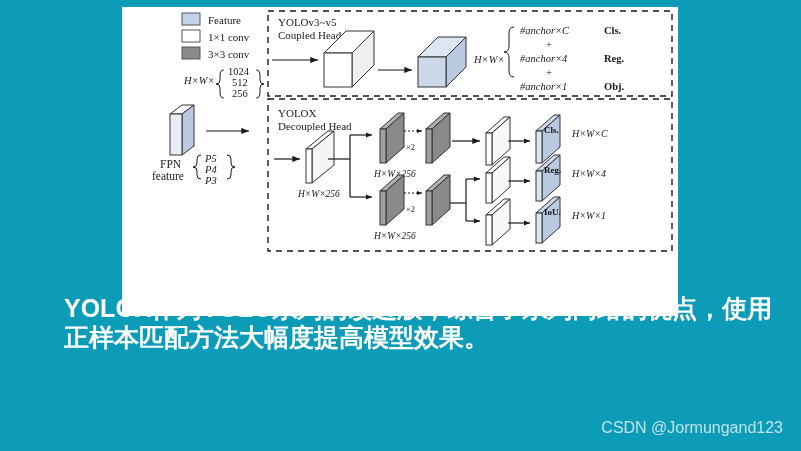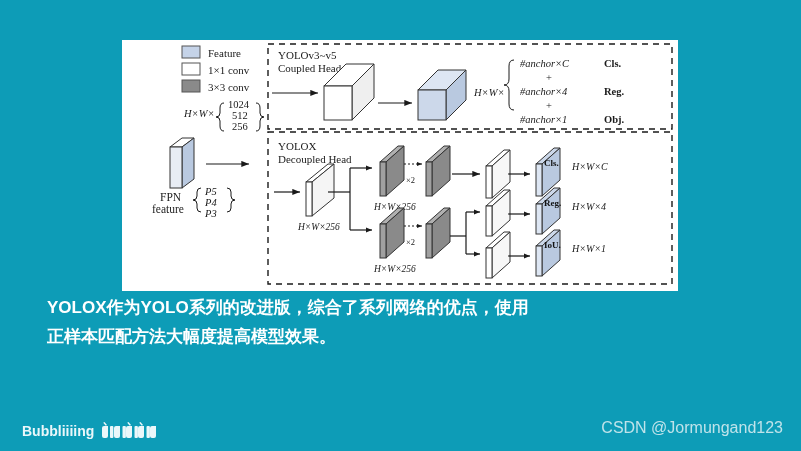--- a/index.html
+++ b/index.html
@@ -6,29 +6,29 @@
   body{
     width:801px;height:451px;overflow:hidden;
     background:#0d9cb7;
     font-family:"Liberation Sans", sans-serif;
     position:relative;
   }
   #slide{position:absolute;inset:0;background:#0d9cb7;}
 
   
   #figure-panel{
-    position:absolute;left:122px;top:40px;width:556px;height:251px;
+    position:absolute;left:122px;top:7px;width:556px;height:309px;
     background:#ffffff;
   }
   #figure-svg{display:block;width:556px;height:251px;}
 
   
   #caption{
-    position:absolute;left:47px;top:294px;width:712px;
-    color:#ffffff;font-weight:bold;font-size:17px;line-height:28.5px;
+    position:absolute;left:64px;top:294px;width:712px;
+    color:#ffffff;font-weight:bold;font-size:25px;line-height:28.5px;
     letter-spacing:0px;
   }
   #caption div{white-space:pre;}
 
   
   #wm-left{
     position:absolute;left:22px;top:418px;height:26px;
     display:flex;align-items:center;gap:7px;
   }
   #wm-left-name{
@@ -221,34 +221,16 @@
         </g>
       </g>
     </svg>
   </div>
 
   <div id="caption">
     <div>YOLOX作为YOLO系列的改进版，综合了系列网络的优点，使用</div>
     <div>正样本匹配方法大幅度提高模型效果。</div>
   </div>
 
-  <div id="wm-left">
-    <span id="wm-left-name">Bubbliiiing</span>
-    <svg id="bilibili-logo" width="62" height="22" viewBox="0 0 62 22">
-      <g fill="#eaf7fa">
-        <path d="M3,6 h4 v10 q0,2 -2,2 h-2 q-2,0 -2,-2 v-8 q0,-2 2,-2 z M3.5,2 l2.5,3 -1.2,0.8 -2.6,-3 z"></path>
-        <rect x="9" y="6" width="3.4" height="12" rx="1"></rect>
-        <path d="M15,6 h4 v10 q0,2 -2,2 h-2 q-2,0 -2,-2 v-8 q0,-2 2,-2 z"></path>
-        <rect x="21.5" y="6" width="3.4" height="12" rx="1"></rect>
-        <path d="M27.5,2 l2.5,3 -1.2,0.8 -2.6,-3 z"></path>
-        <path d="M27,6 h4 v10 q0,2 -2,2 h-2 q-2,0 -2,-2 v-8 q0,-2 2,-2 z"></path>
-        <rect x="33.5" y="6" width="3.4" height="12" rx="1"></rect>
-        <path d="M39,6 h4 v10 q0,2 -2,2 h-2 q-2,0 -2,-2 v-8 q0,-2 2,-2 z"></path>
-        <path d="M39.5,2 l2.5,3 -1.2,0.8 -2.6,-3 z"></path>
-        <rect x="45.5" y="6" width="3.4" height="12" rx="1"></rect>
-        <path d="M51,6 h4 v10 q0,2 -2,2 h-2 q-2,0 -2,-2 v-8 q0,-2 2,-2 z"></path>
-      </g>
-    </svg>
-  </div>
 
   <div id="wm-right">CSDN @Jormungand123</div>
 
 </div>
 
 </body></html>

